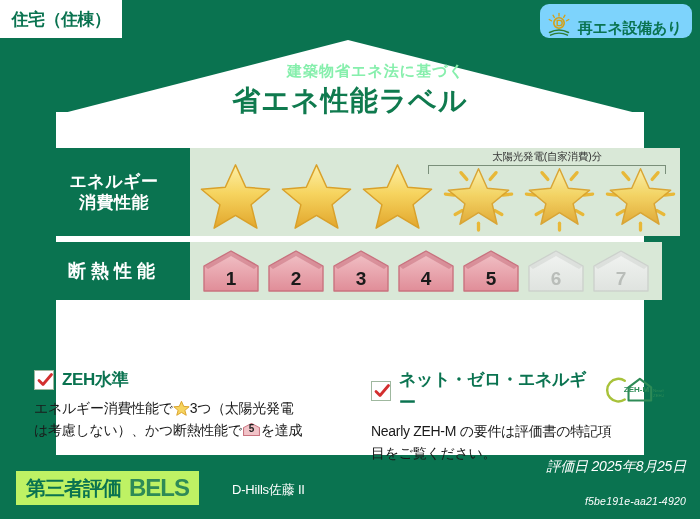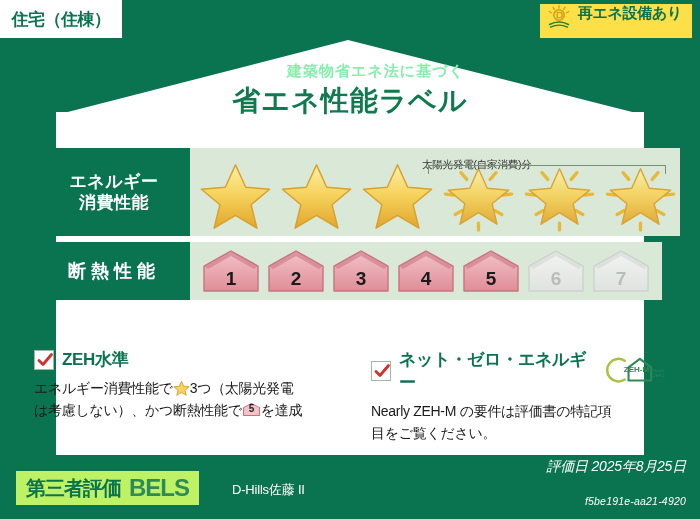--- a/index.html
+++ b/index.html
@@ -40,23 +40,24 @@
   }
   .tag-dwelling span {
     font-size: 17px; font-weight: bold; color: #0a7350;
     letter-spacing: -0.5px;
   }
 
   
   .badge-renew {
     position: absolute; right: 8px; top: 4px;
     height: 34px; padding: 0 10px 0 6px;
-    background: #fde047;
-    display: flex; align-items: flex-start; gap: 6px;
+    background: #7dd3fc;
+    display: flex; align-items: flex-end; gap: 6px;
     z-index: 6;
+    border-radius: 9px;
   }
   .badge-renew .sun-ic { width: 26px; height: 26px; display:block; }
   .badge-renew .btxt {
     font-size: 15px; font-weight: bold; color: #0a7350;
     letter-spacing: -0.3px;
   }
 
   
   .title-sub {
     position: absolute; left: 0; top: 62px; width: 700px;
@@ -91,22 +92,22 @@
     letter-spacing: 0.5px; flex: none;
   }
   .row-label.one-line { font-size: 18px; letter-spacing: 5px; }
   .row-body {
     flex: 1; background: #d9e8d7; position: relative;
     display: flex; align-items: center;
   }
 
   
   .solar-note {
-    position: absolute; left: 232px; top: 10px; width: 250px;
-    font-size: 10.5px; color: #333;
+    position: absolute; left: 232px; top: 2px; width: 250px;
+    text-align: center; font-size: 10.5px; color: #333;
     letter-spacing: -0.2px; z-index: 3;
   }
   .solar-bracket {
     position: absolute; left: 238px; top: 17px;
     width: 238px; height: 9px;
     border: 1.5px solid #7a8f7a; border-bottom: none; z-index: 3;
   }
 
   .stars { display: flex; align-items: center; gap: 2px; padding-left: 6px; margin-top: 8px; }
   .star-cell { width: 79px; height: 74px; position: relative; }
@@ -117,21 +118,21 @@
   .house-cell { width: 62px; height: 46px; position: relative; }
   .house-cell svg { width: 100%; height: 100%; display: block; }
   .house-num {
     position: absolute; left: 0; right: 0; bottom: 4px;
     text-align: center; font-size: 19px; font-weight: bold;
     color: #1a1a1a; font-family: "Liberation Sans", sans-serif;
   }
   .house-cell.off .house-num { color: #b9bdb9; }
 
   
-  .criteria { position: absolute; left: 34px; top: 348px; width: 630px; display: flex; z-index: 5; justify-content: space-between; }
+  .criteria { position: absolute; left: 34px; top: 368px; width: 630px; display: flex; z-index: 5; justify-content: space-between; }
   .crit-col { width: 315px; }
   .crit-col.right { padding-left: 22px; }
   .crit-head { display: flex; align-items: center; gap: 8px; margin-bottom: 7px; }
   .chk {
     width: 20px; height: 20px; border: 1.5px solid #9fb89f; background: #fff;
     position: relative; flex: none;
   }
   .chk svg { position: absolute; left: 1px; top: 0px; width: 18px; height: 18px; }
   .crit-title { font-size: 17px; font-weight: bold; color: #0a7350; letter-spacing: -0.3px; }
   .crit-body { font-size: 14px; color: #1a1a1a; line-height: 1.55; letter-spacing: -0.3px; }

